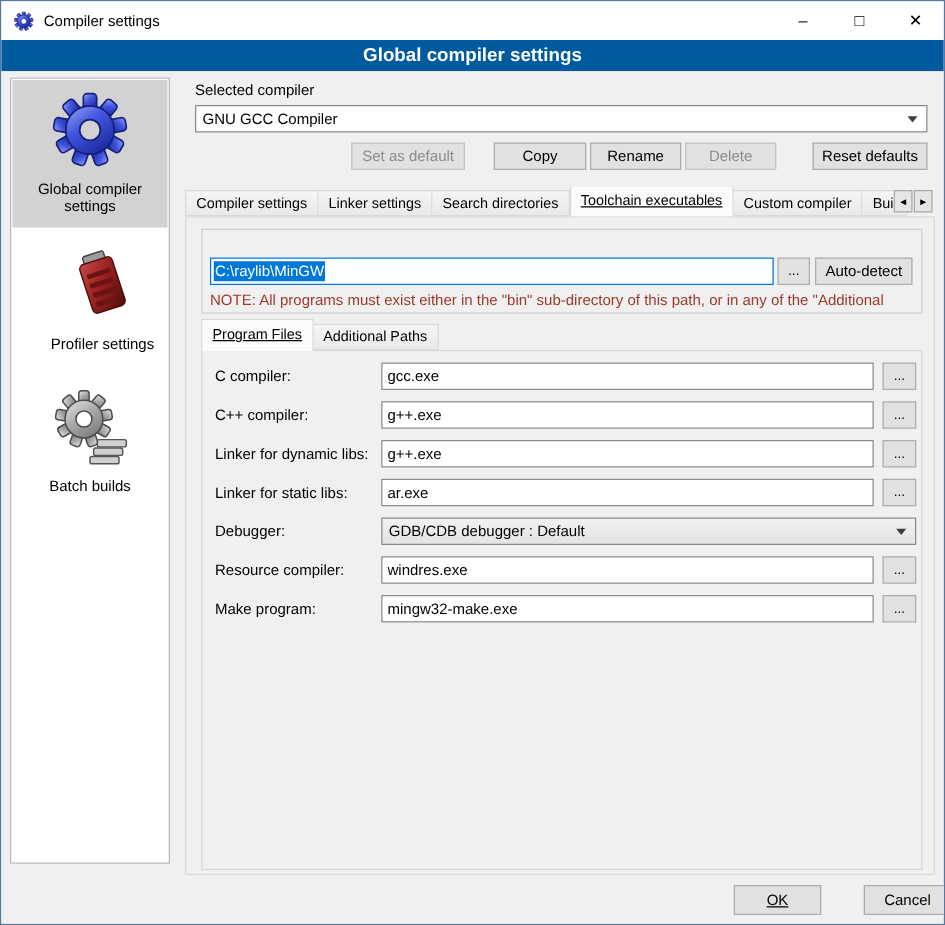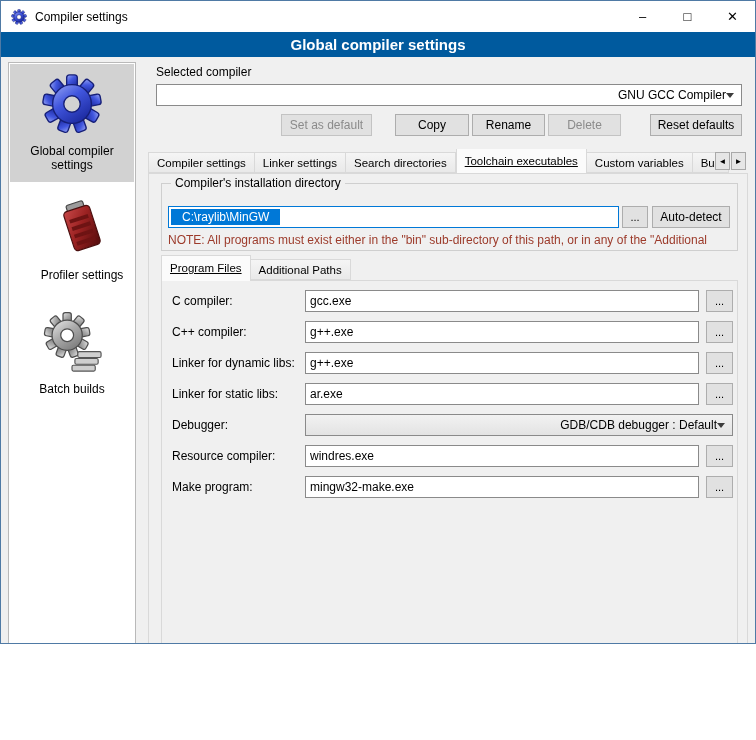--- a/index.html
+++ b/index.html
@@ -1,18 +1,18 @@
 <!DOCTYPE html>
 <html><head>
 <meta charset="utf-8">
 <style>
   html,body{margin:0;padding:0;background:#fff;}
   *{box-sizing:border-box;}
   .window{
-    position:relative;width:756px;height:644px;
+    position:relative;width:756px;height:740px;
     border:1px solid #4f7aa5;background:#f0f0f0;
     font-family:"Liberation Sans","DejaVu Sans",sans-serif;
     font-size:12px;color:#000;overflow:hidden;
   }
   
   .titlebar{height:31px;background:#ffffff;display:flex;align-items:center;}
   .titlebar .appicon{margin:0 8px 0 10px;display:flex;align-items:center;}
   .titlebar .wtitle{flex:0 0 auto;font-size:12px;}
   .titlebar .spacer{flex:1;}
   .wbtn{width:45px;height:31px;display:flex;align-items:center;justify-content:center;
@@ -30,21 +30,21 @@
   .side-item .lbl{display:block;margin-top:6px;line-height:14px;}
   
   .btn{position:absolute;height:22px;background:#e1e1e1;border:1px solid #adadad;
     display:flex;align-items:center;justify-content:center;font-size:12px;cursor:default;}
   .btn.disabled{color:#8b8b8b;border-color:#c3c3c3;}
   .textfield{position:absolute;height:22px;border:1px solid #8a8a8a;background:#fff;
     font-family:"Liberation Sans","DejaVu Sans",sans-serif;font-size:12px;padding:0 4px;}
   .combo{position:absolute;height:22px;border:1px solid #8a8a8a;background:#fff;
     display:flex;align-items:center;padding-left:5px;cursor:default;}
   .combo.gray{background:linear-gradient(#f2f2f2,#e3e3e3);}
-  .combo .val{flex:1;overflow:hidden;white-space:nowrap;text-align:right;}
+  .combo .val{flex:1;overflow:hidden;white-space:nowrap;}
   .chev{width:0;height:0;border-left:4px solid transparent;border-right:4px solid transparent;
     border-top:5px solid #3c3c3c;margin-right:7px;flex:0 0 auto;}
   .plain-label{position:absolute;font-size:12px;line-height:14px;}
   
   .tabs{position:absolute;left:147px;top:92px;width:600px;height:24px;
     display:flex;align-items:flex-end;overflow:hidden;padding-right:36px;white-space:nowrap;}
   .tab{height:21px;line-height:20px;padding:0 8px;font-size:11.5px;
     background:linear-gradient(#f5f5f5,#e9e9e9);border:1px solid #d9d9d9;
     border-left-width:0;cursor:default;flex:0 0 auto;}
   .tab:first-child{border-left-width:1px;}
@@ -55,21 +55,21 @@
     justify-content:center;cursor:default;z-index:4;}
   .tabpanel{position:absolute;left:147px;top:116px;width:600px;height:527px;
     border:1px solid #d9d9d9;background:#f0f0f0;}
   
   .groupbox{position:absolute;left:160px;top:126px;width:577px;height:68px;
     border:1px solid #cfcfcf;}
   .groupbox-label{position:absolute;left:170px;top:119px;background:#f0f0f0;
     padding:0 4px;z-index:2;}
   .dirfield{position:absolute;left:6px;top:22px;width:451px;height:22px;
     border:1px solid #0078d7;background:#fff;display:flex;align-items:center;padding:0 2px;}
-  .dirfield .sel{background:#0078d7;color:#fff;padding:1px 11px;}
+  .dirfield .sel{background:#0078d7;color:#fff;padding:1px 1px;}
   .note{position:absolute;left:6px;top:49px;width:566px;white-space:nowrap;
     overflow:hidden;color:#9c3a2a;}
   
   .subtabs{position:absolute;left:160px;top:200px;height:23px;display:flex;
     align-items:flex-end;z-index:2;}
   .subpanel{position:absolute;left:160px;top:223px;width:577px;height:416px;
     border:1px solid #d9d9d9;background:#f0f0f0;}
   .frow{position:absolute;left:0;width:577px;height:22px;text-decoration:underline;}
   .frow .flabel{position:absolute;left:10px;top:0;line-height:22px;}
   .frow .textfield{left:143px;top:0;width:394px;}
@@ -187,29 +187,28 @@
     <div class="btn" style="left:394px;top:57px;width:74px;">Copy</div>
     <div class="btn" style="left:471px;top:57px;width:73px;">Rename</div>
     <div class="btn disabled" style="left:547px;top:57px;width:73px;">Delete</div>
     <div class="btn" style="left:649px;top:57px;width:92px;text-align:right;">Reset defaults</div>
 
     <div class="tabs">
       <div class="tab">Compiler settings</div>
       <div class="tab">Linker settings</div>
       <div class="tab">Search directories</div>
       <div class="tab active">Toolchain executables</div>
-      <div class="tab">Custom variables</div>
+      <div class="tab">Custom compiler</div>
       <div class="tab">Buil</div>
       <div class="tscroll" style="right:18px;">◄</div>
       <div class="tscroll" style="right:2px;">►</div>
     </div>
 
     <div class="tabpanel"></div>
 
-    <span class="groupbox-label">Compiler's installation directory</span>
     <div class="groupbox">
       <div class="dirfield">
         <span class="sel">C:\raylib\MinGW</span>
       </div>
       <div class="btn browse" style="left:460px;top:22px;width:26px;">...</div>
       <div class="btn" style="left:490px;top:22px;width:78px;">Auto-detect</div>
       <div class="note">NOTE: All programs must exist either in the "bin" sub-directory of this path, or in any of the "Additional</div>
     </div>
 
     <div class="subtabs">

